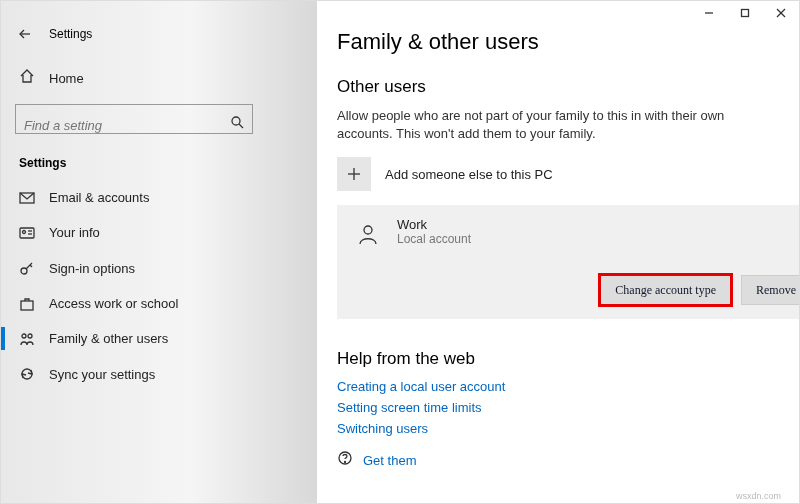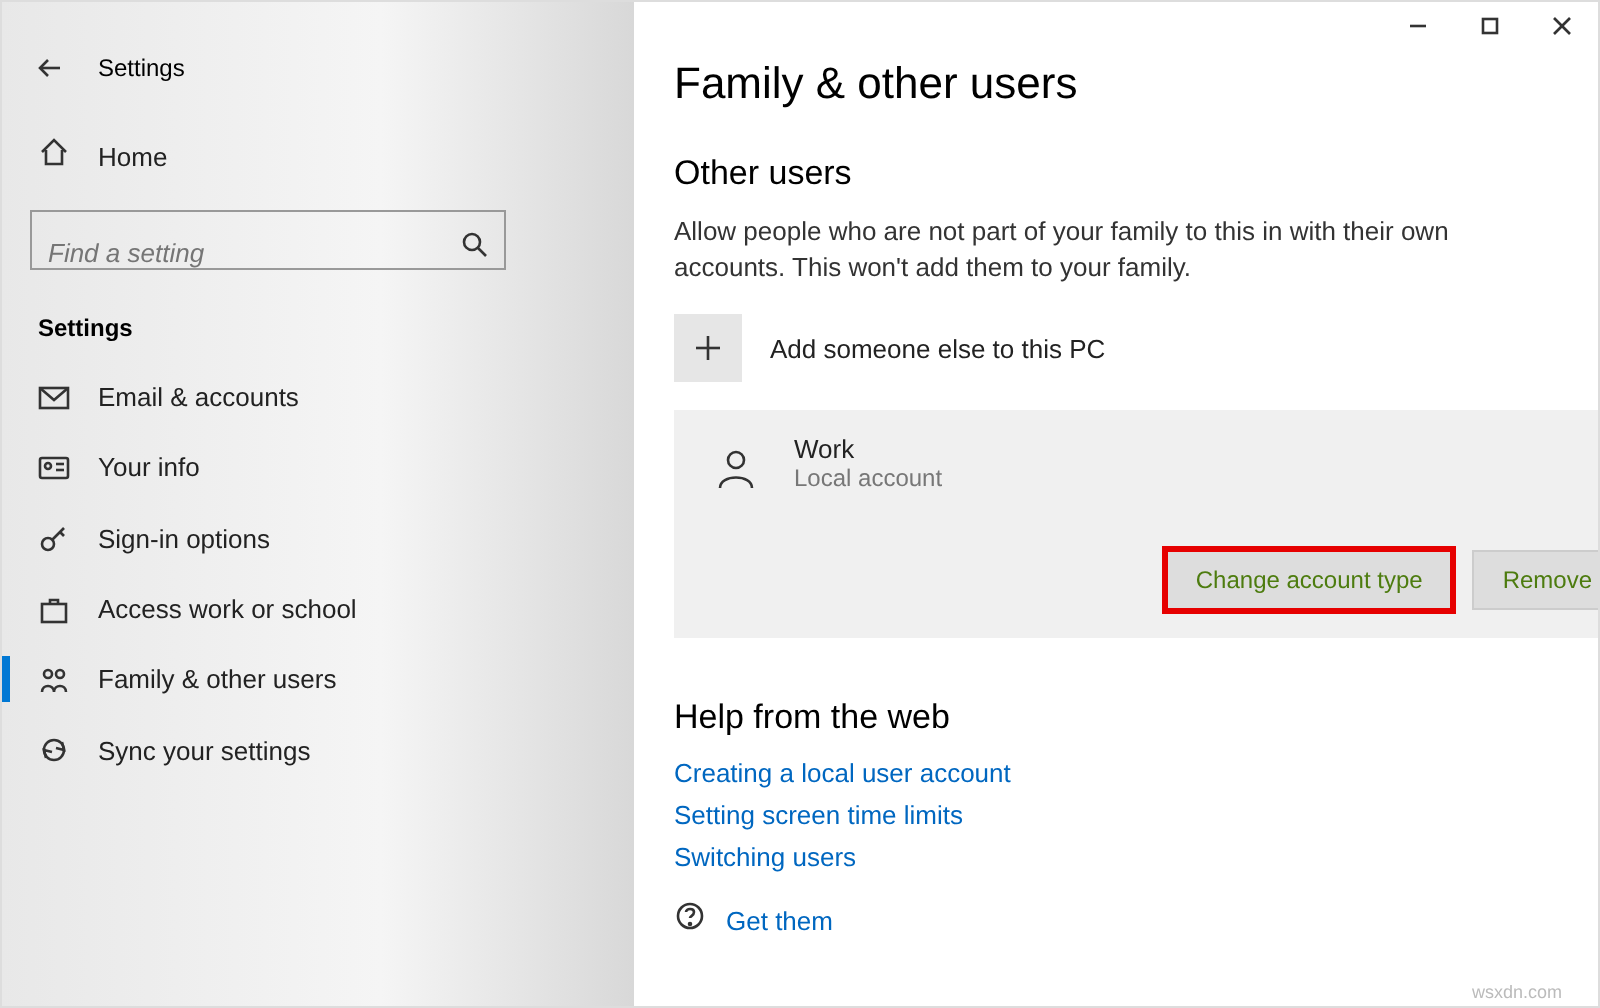--- a/index.html
+++ b/index.html
@@ -28,21 +28,21 @@
 .desc { font-size: 13px; color: #333; line-height: 1.4; margin-bottom: 14px; max-width: 440px; }
 .add-row { display: flex; align-items: center; margin-bottom: 14px; }
 .add-btn { width: 34px; height: 34px; background: #e6e6e6; display: flex; align-items: center; justify-content: center; font-size: 20px; color: #333; margin-right: 14px; }
 .add-label { font-size: 13px; color: #222; }
 .user-card { background: #f0f0f0; padding: 12px 14px 14px 14px; width: 488px; }
 .user-top { display: flex; align-items: flex-start; }
 .user-icon { width: 34px; height: 34px; display: flex; align-items: center; justify-content: center; margin-right: 12px; }
 .user-name { font-size: 13px; color: #222; }
 .user-sub { font-size: 12px; color: #777; }
 .user-actions { display: flex; justify-content: flex-end; gap: 10px; margin-top: 24px; }
-.btn { height: 30px; padding: 0 14px; background: #ddd; border: 1px solid #ccc; font-size: 12px; color: #4d7c0f; display: flex; align-items: center; }
+.btn { height: 30px; padding: 0 14px; background: #ddd; border: 1px solid #ccc; font-size: 12px; color: #0f172a; display: flex; align-items: center; font-family: Liberation Serif, serif; }
 .btn.highlight { outline: 3px solid #e60000; outline-offset: -1px; }
 .help-section { margin-top: 30px; }
 .help-links a { display: block; font-size: 13px; color: #0067c0; text-decoration: none; margin-bottom: 6px; }
 .get-help-row { display: flex; align-items: center; margin-top: 14px; }
 .get-help-row .icon { margin-right: 10px; }
 .get-help-row a { font-size: 13px; color: #0067c0; text-decoration: none; }
 .watermark { position: absolute; bottom: 2px; right: 18px; font-size: 9px; color: #bbb; }
 svg { stroke: #333; fill: none; stroke-width: 1.3; }
 </style>
 </head>

